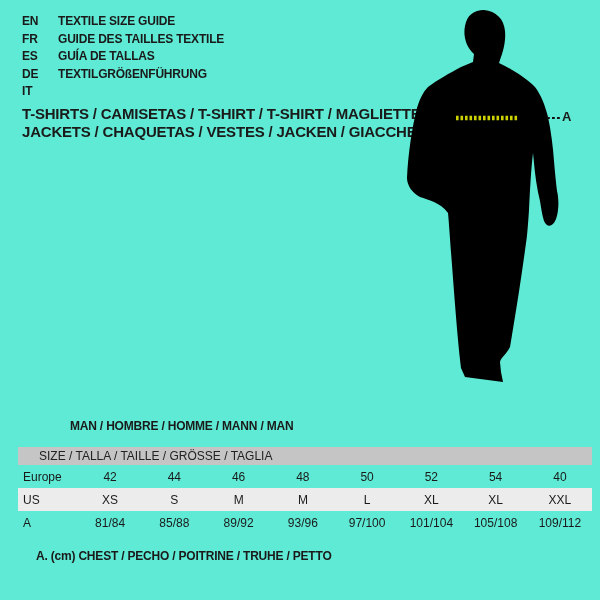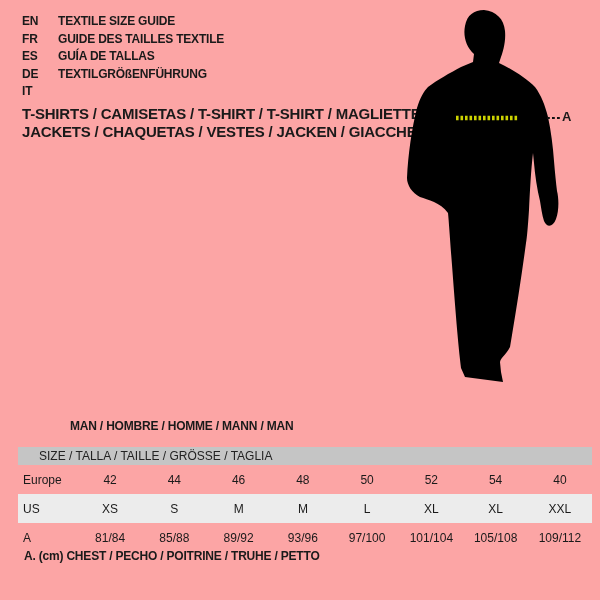--- a/index.html
+++ b/index.html
@@ -1,39 +1,39 @@
 <!DOCTYPE html>
 <html><head>
 <meta charset="utf-8">
 <style>
   html,body{margin:0;padding:0;background:#fff;}
   .page{
-    position:relative;width:600px;height:600px;background:#fca5a5;overflow:hidden;
+    position:relative;width:600px;height:600px;background:#5eead4;overflow:hidden;
     font-family:"Liberation Sans",sans-serif;color:#1a1a1a;
   }
   
   .lang-block{position:absolute;left:22px;top:13px;}
   .lang-row{display:flex;font-weight:bold;font-size:12px;line-height:17.5px;letter-spacing:-0.2px;}
   .lang-code{width:36px;flex:0 0 36px;}
   
   .product-block{position:absolute;left:22px;top:105px;font-weight:bold;font-size:15px;line-height:18px;letter-spacing:-0.2px;}
   
   .figure-wrap{position:absolute;left:400px;top:5px;width:170px;height:390px;}
   .figure-wrap svg{display:block;width:170px;height:390px;}
   .measure-a{position:absolute;left:562px;top:109px;font-weight:bold;font-size:13px;line-height:16px;}
   
   .section-title{position:absolute;left:22px;top:419px;font-weight:bold;font-size:12px;letter-spacing:-0.2px;padding-left:48px;}
   
   .size-table{position:absolute;left:18px;top:447px;width:574px;border-collapse:collapse;table-layout:fixed;font-size:12px;color:#1a1a1a;}
-  .size-table td{padding:0;height:29px;text-align:center;vertical-align:middle;overflow:hidden;white-space:nowrap;}
+  .size-table td{padding:0;height:23px;text-align:center;vertical-align:middle;overflow:hidden;white-space:nowrap;}
   .size-table td.thead{background:#c5c5c5;text-align:left;padding-left:21px;height:18px;color:#222;}
   .size-table td.rowlabel{text-align:left;padding-left:5px;}
   .size-table tr.shaded{background:#ececec;margin-top:37px;}
   
-  .footer-note{position:absolute;left:24px;top:549px;font-weight:bold;font-size:12px;letter-spacing:-0.2px;}
+  .footer-note{position:absolute;left:36px;top:549px;font-weight:bold;font-size:12px;letter-spacing:-0.2px;}
 </style>
 </head>
 <body>
 
 <div class="page">
 
   <div class="lang-block">
     <div class="lang-row">
       <span class="lang-code">EN</span>
       <span class="lang-text">TEXTILE SIZE GUIDE</span>

